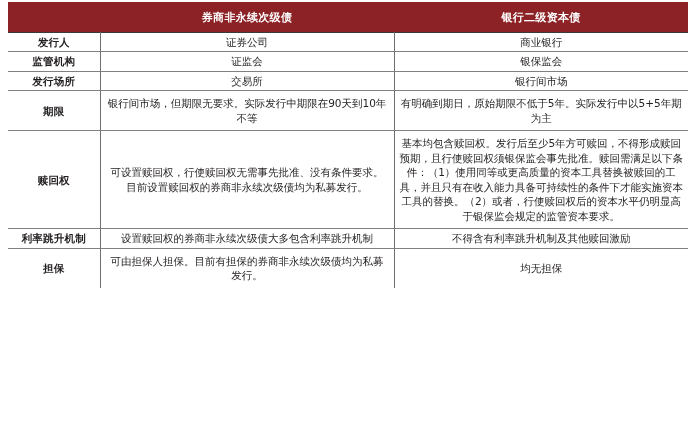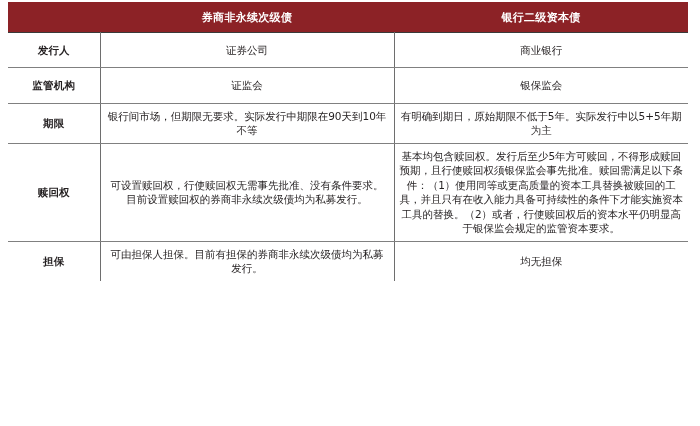--- a/index.html
+++ b/index.html
@@ -58,21 +58,21 @@
     padding: 1px 5px;
     vertical-align: middle;
     text-align: center;
     line-height: 1.38;
   }
 
   tbody td.label {
     font-weight: bold;
     text-align: center;
     border-right: 1.1px solid #6e6e6e;
-    padding: 10px 2px;
+    padding: 2px 2px;
     letter-spacing: 0.2px;
   }
 
   tbody td.col-a {
     border-right: 1.1px solid #6e6e6e;
   }
 
   tbody tr:last-child td {
     border-bottom: none;
   }
@@ -100,29 +100,39 @@
       <tr>
         <td class="label">发行人</td>
         <td class="col-a">证券公司</td>
         <td class="col-b">商业银行</td>
       </tr>
       <tr>
         <td class="label">监管机构</td>
         <td class="col-a">证监会</td>
         <td class="col-b">银保监会</td>
       </tr>
+      <tr>
+        <td class="label">发行场所</td>
+        <td class="col-a">交易所</td>
+        <td class="col-b">银行间市场</td>
+      </tr>
       <tr class="tall-row">
         <td class="label">期限</td>
         <td class="col-a">银行间市场，但期限无要求。实际发行中期限在90天到10年不等</td>
         <td class="col-b">有明确到期日，原始期限不低于5年。实际发行中以5+5年期为主</td>
       </tr>
       <tr class="tall-row">
         <td class="label">赎回权</td>
         <td class="col-a">可设置赎回权，行使赎回权无需事先批准、没有条件要求。目前设置赎回权的券商非永续次级债均为私募发行。</td>
         <td class="col-b">基本均包含赎回权。发行后至少5年方可赎回，不得形成赎回预期，且行使赎回权须银保监会事先批准。赎回需满足以下条件：（1）使用同等或更高质量的资本工具替换被赎回的工具，并且只有在收入能力具备可持续性的条件下才能实施资本工具的替换。（2）或者，行使赎回权后的资本水平仍明显高于银保监会规定的监管资本要求。</td>
+      </tr>
+      <tr>
+        <td class="label">利率跳升机制</td>
+        <td class="col-a">设置赎回权的券商非永续次级债大多包含利率跳升机制</td>
+        <td class="col-b">不得含有利率跳升机制及其他赎回激励</td>
       </tr>
       <tr class="tall-row">
         <td class="label">担保</td>
         <td class="col-a">可由担保人担保。目前有担保的券商非永续次级债均为私募发行。</td>
         <td class="col-b">均无担保</td>
       </tr>
 
     </tbody>
   </table>
 </div>

